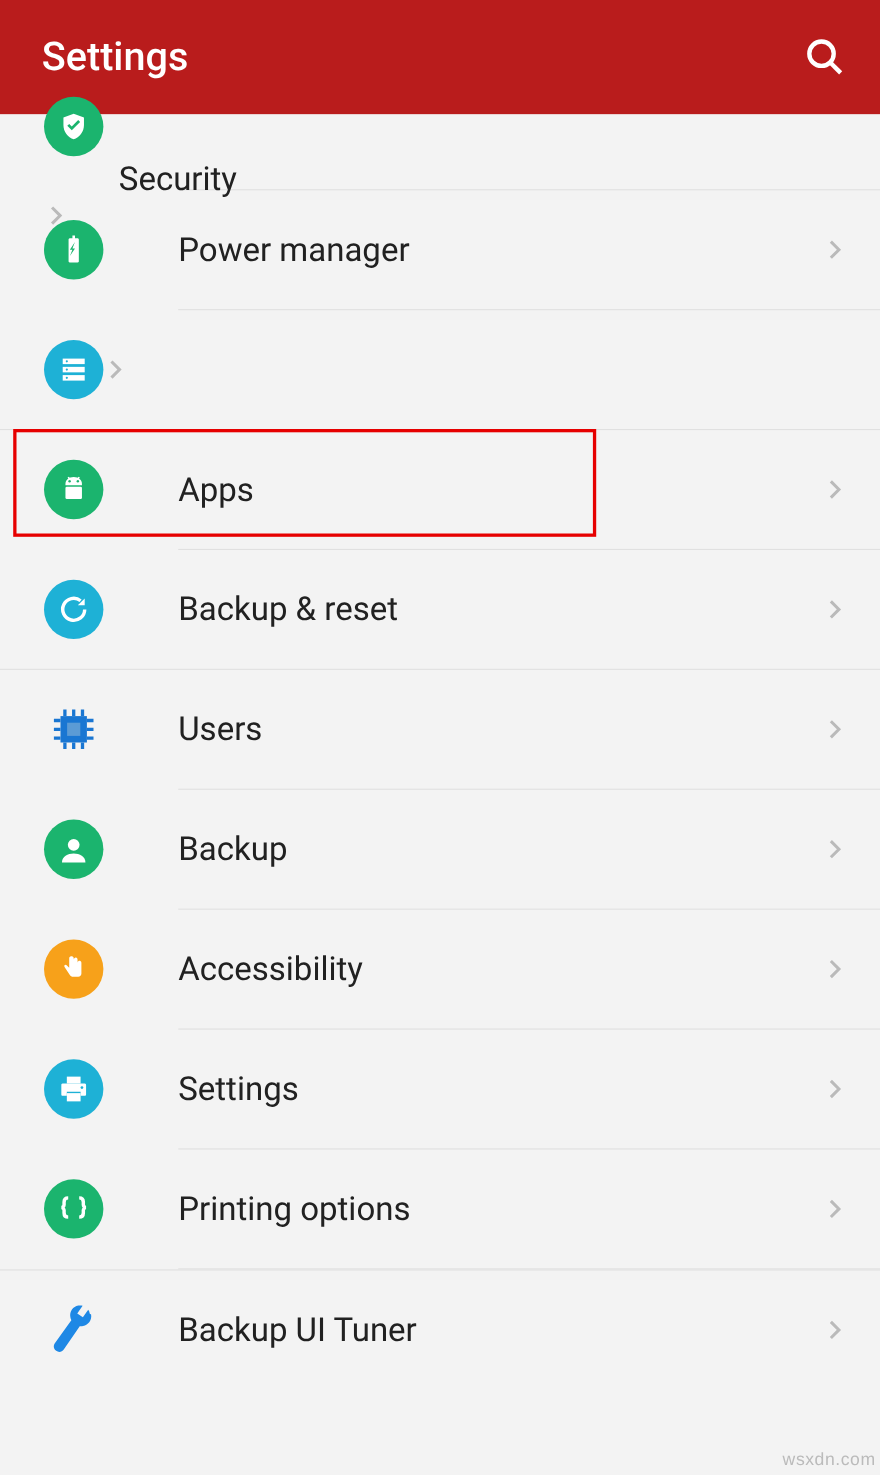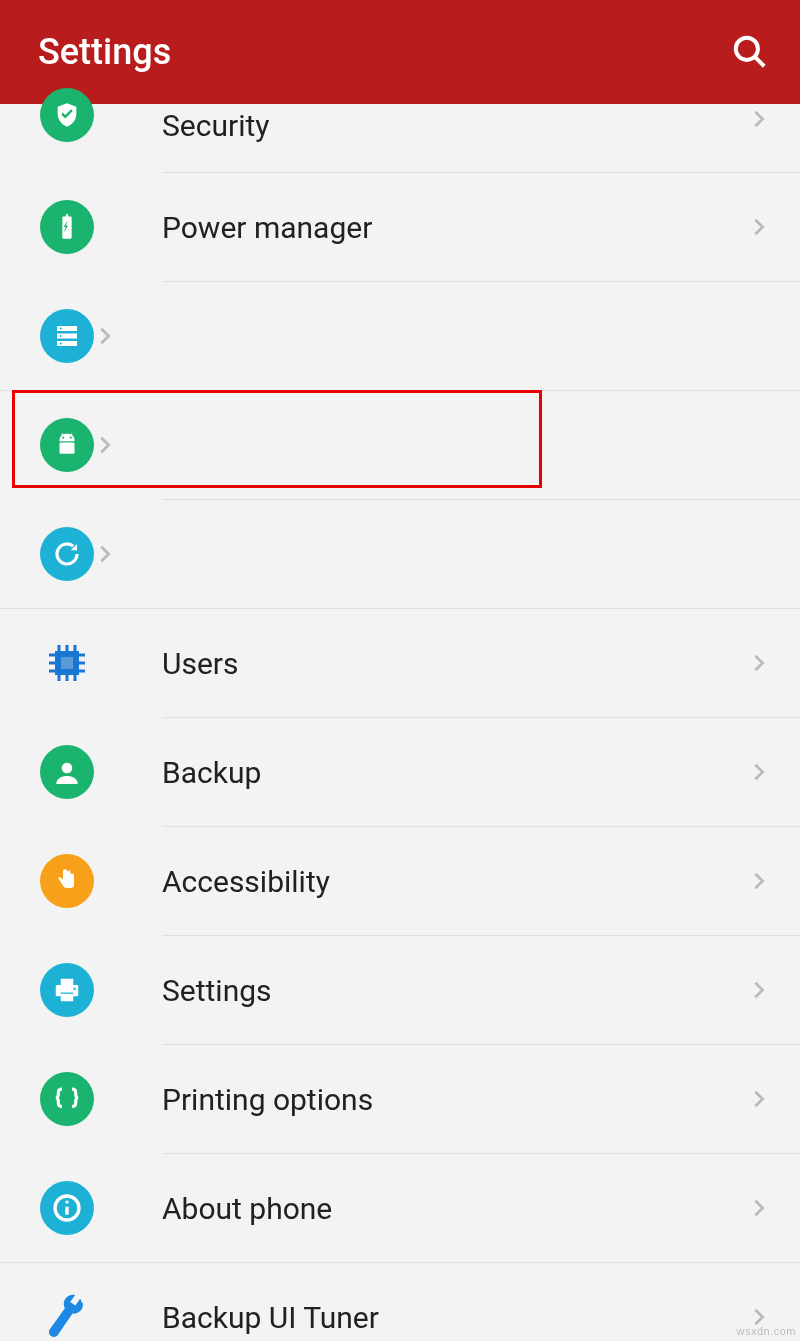--- a/index.html
+++ b/index.html
@@ -43,20 +43,21 @@
       align-items: center;
       height: 108px;
       padding-left: 40px;
       padding-right: 30px;
       position: relative;
     }
     .list-item.first {
       height: 68px;
       align-items: flex-start;
       padding-top: 0;
+      flex-direction: column;
     }
     .list-item.first .icon-wrap {
       margin-top: -16px;
     }
     .list-item.first .item-label {
       margin-top: 4px;
     }
     .list-item.first .chevron {
       margin-top: 4px;
     }
@@ -103,21 +104,21 @@
       top: 390px;
       width: 530px;
       height: 98px;
       pointer-events: none;
       z-index: 10;
     }
     .watermark {
       position: absolute;
       right: 4px;
       bottom: 4px;
-      font-size: 11px;
+      font-size: 16px;
       color: #bbb;
       font-family: Arial, sans-serif;
       letter-spacing: 0.5px;
     }
     .bg-green { background: #1bb46e; }
     .bg-teal { background: #1eb1d6; }
     .bg-orange { background: #f7a11a; }
   </style>
 </head>
 <body>
@@ -181,33 +182,35 @@
     <div class="icon-wrap bg-green">
       <svg width="30" height="30" viewBox="0 0 24 24" fill="#fff">
           <path d="M6 8c0-3 2.5-5 6-5s6 2 6 5v1H6V8z"></path>
           <circle cx="9" cy="6" r="0.9" fill="#1bb46e"></circle>
           <circle cx="15" cy="6" r="0.9" fill="#1bb46e"></circle>
           <rect x="6" y="10" width="12" height="9" rx="1"></rect>
           <line x1="8" y1="3" x2="9.5" y2="5" stroke="#fff" stroke-width="1.2"></line>
           <line x1="16" y1="3" x2="14.5" y2="5" stroke="#fff" stroke-width="1.2"></line>
         </svg>
     </div>
+    <div class="item-label">Apps</div>
     <svg class="chevron" width="22" height="22" viewBox="0 0 24 24" fill="none" stroke="#666" stroke-width="3">
         <polyline points="8 4 16 12 8 20"></polyline>
       </svg>
   </div>
   <div class="divider"></div>
 
   <div class="list-item">
     <div class="icon-wrap bg-teal">
       <svg width="30" height="30" viewBox="0 0 24 24" fill="none" stroke="#fff" stroke-width="2.5">
           <path d="M20 12a8 8 0 1 1-3-6.3"></path>
           <polyline points="20 4 20 9 15 9" fill="#fff" stroke="none"></polyline>
         </svg>
     </div>
+    <div class="item-label">Backup &amp; reset</div>
     <svg class="chevron" width="22" height="22" viewBox="0 0 24 24" fill="none" stroke="#666" stroke-width="3">
         <polyline points="8 4 16 12 8 20"></polyline>
       </svg>
   </div>
   <div class="divider full"></div>
 
   <div class="list-item">
     <div class="icon-square">
       <svg width="48" height="48" viewBox="0 0 24 24" fill="#1976d2">
           <rect x="6" y="6" width="12" height="12"></rect>
@@ -283,33 +286,20 @@
           <path d="M16 4c2 0 3 1 3 3v2c0 1 1 2 2 2-1 0-2 1-2 2v2c0 2-1 3-3 3"></path>
         </svg>
     </div>
     <div class="item-label">Printing options</div>
     <svg class="chevron" width="22" height="22" viewBox="0 0 24 24" fill="none" stroke="#666" stroke-width="3">
         <polyline points="8 4 16 12 8 20"></polyline>
       </svg>
   </div>
   <div class="divider"></div>
 
-  <div class="list-item">
-    <div class="icon-wrap bg-teal">
-      <svg width="32" height="32" viewBox="0 0 24 24" fill="none" stroke="#fff" stroke-width="2.5">
-          <circle cx="12" cy="12" r="9"></circle>
-          <line x1="12" y1="11" x2="12" y2="17"></line>
-          <circle cx="12" cy="7.5" r="1.2" fill="#fff" stroke="none"></circle>
-        </svg>
-    </div>
-    <div class="item-label">About phone</div>
-    <svg class="chevron" width="22" height="22" viewBox="0 0 24 24" fill="none" stroke="#666" stroke-width="3">
-        <polyline points="8 4 16 12 8 20"></polyline>
-      </svg>
-  </div>
   <div class="divider full"></div>
 
   <div class="list-item">
     <div class="icon-square">
       <svg width="48" height="48" viewBox="0 0 24 24" fill="#1e88e5">
           <path d="M21 6.5c0 2.5-2 4.5-4.5 4.5-.5 0-1 0-1.5-.2L6 20c-1 1-2.5 1-3.5 0s-1-2.5 0-3.5l9.2-9c-.2-.5-.2-1-.2-1.5C11.5 3.5 13.5 1.5 16 1.5c.7 0 1.3.1 1.9.4l-3 3 2.2 2.2 3-3c.3.6.4 1.2.4 1.9z" transform="rotate(-10 12 12)"></path>
         </svg>
     </div>
     <div class="item-label">Backup UI Tuner</div>
     <svg class="chevron" width="22" height="22" viewBox="0 0 24 24" fill="none" stroke="#666" stroke-width="3">

